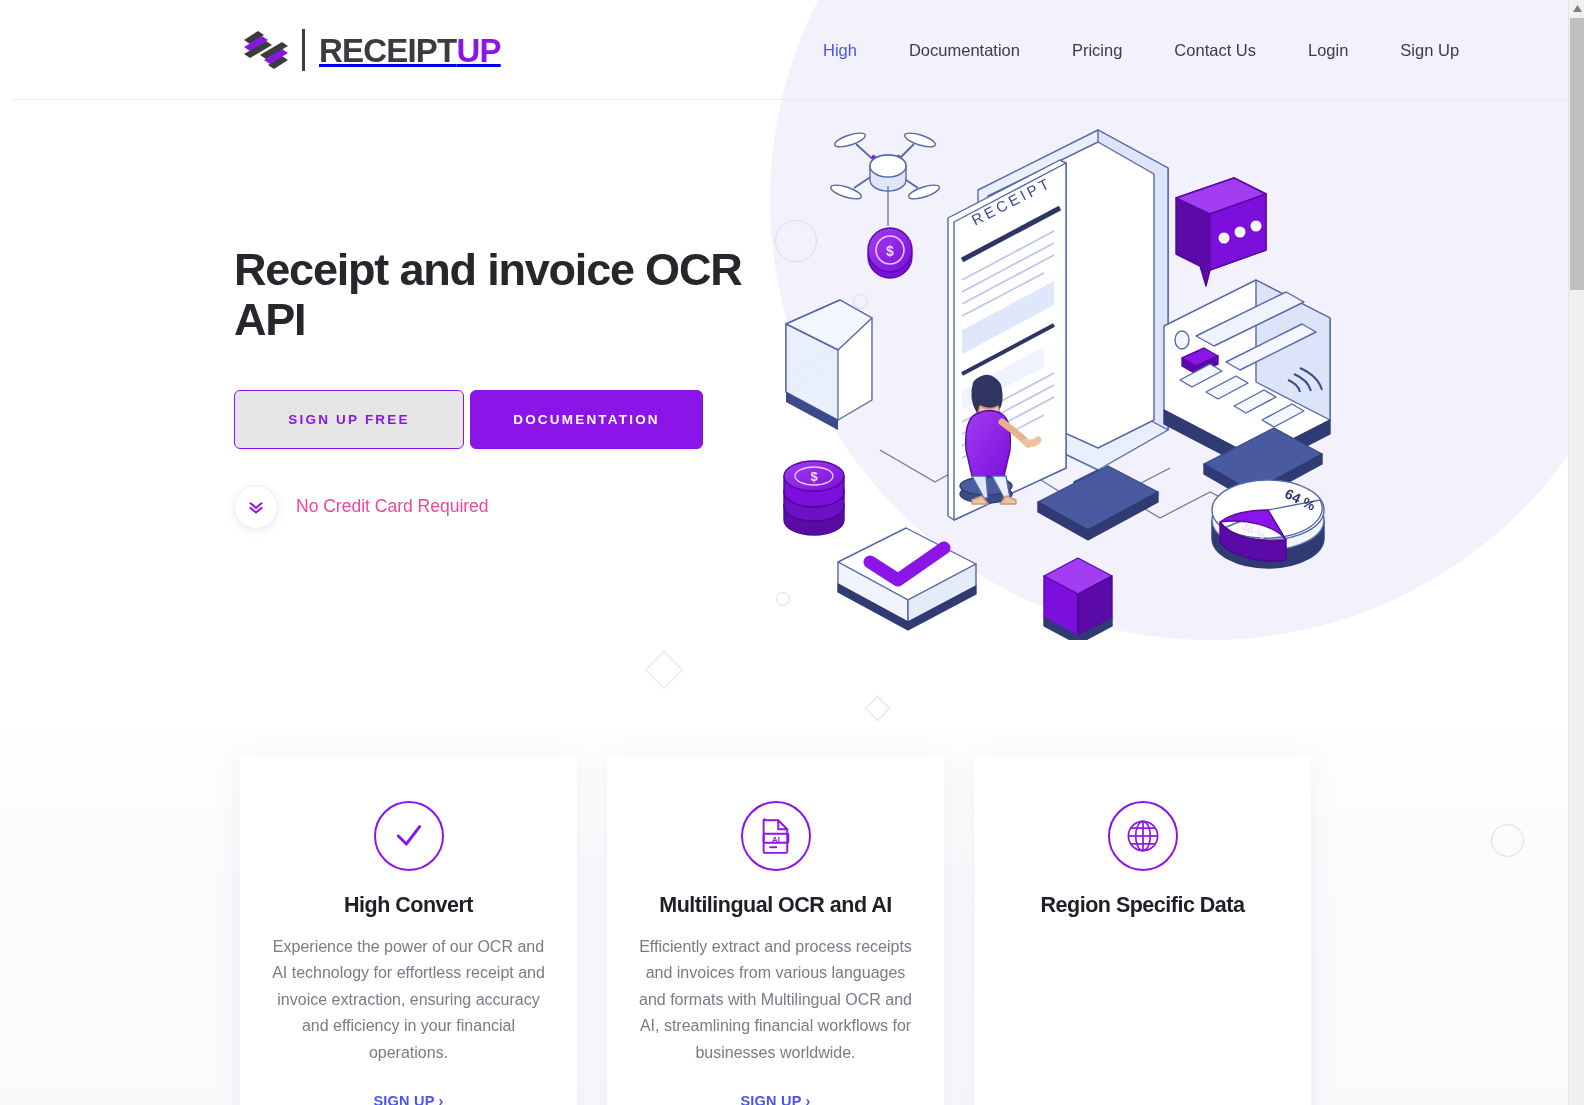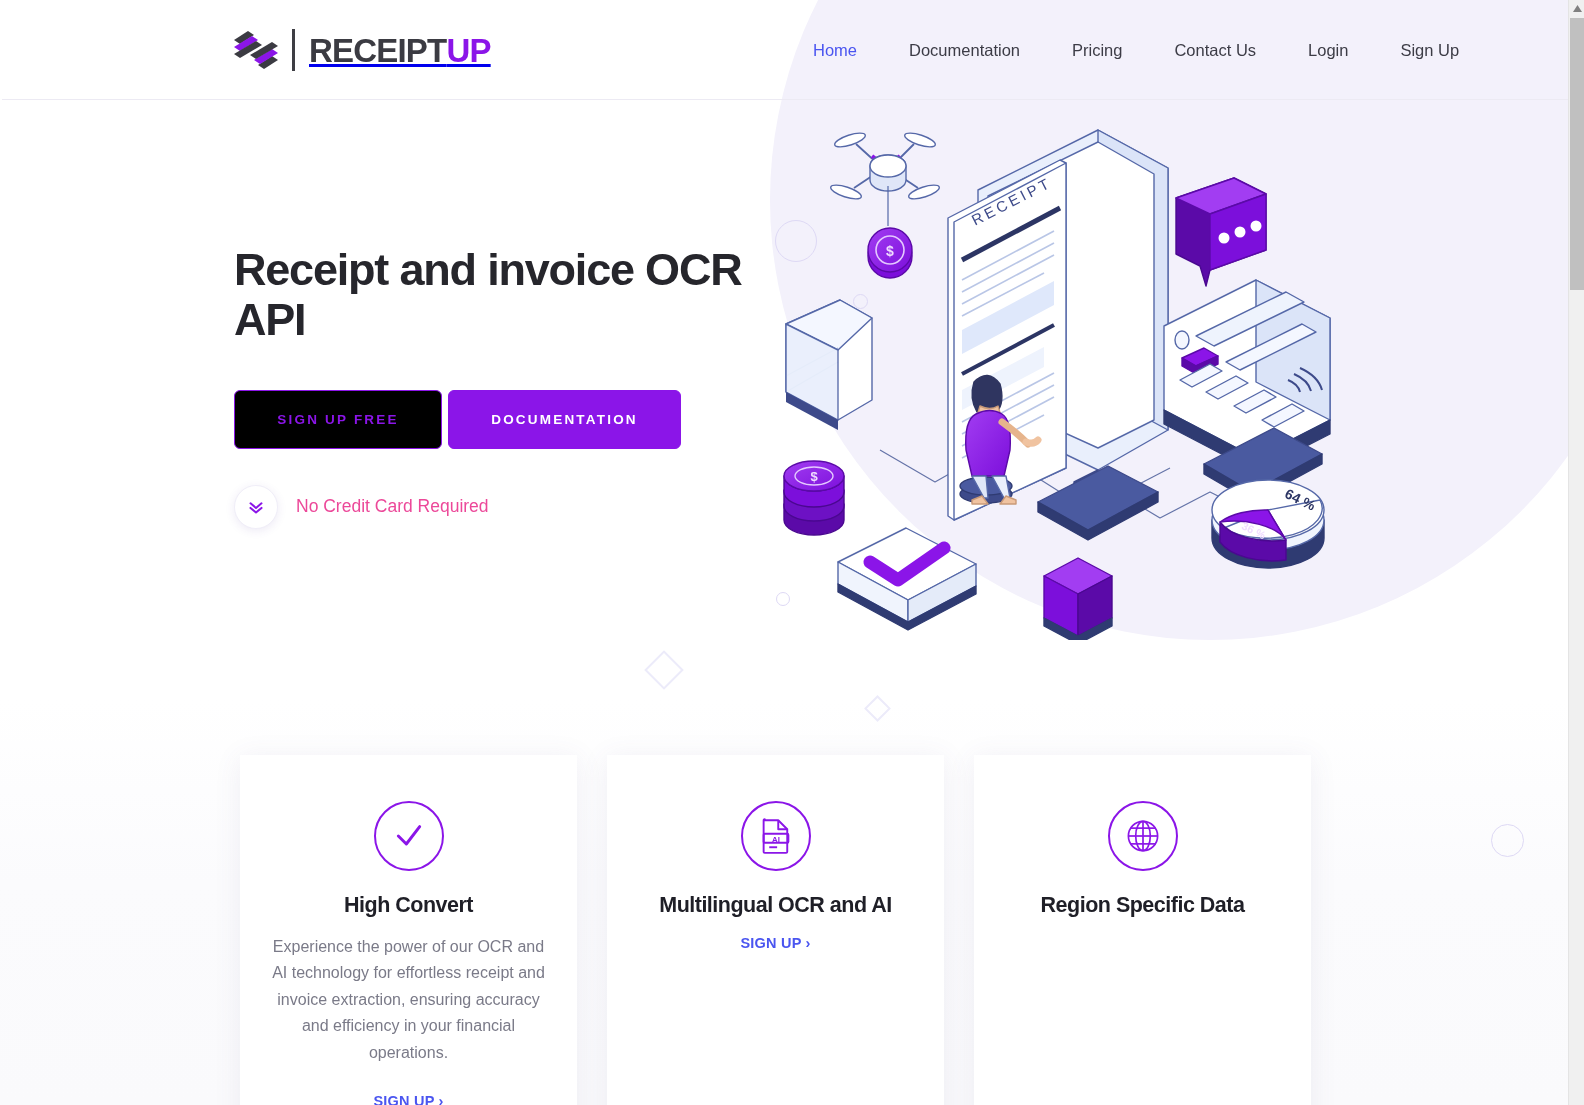--- a/index.html
+++ b/index.html
@@ -56,21 +56,21 @@
   .deco-diamond {
     position: absolute;
     border: 2px solid #ecebfa;
     transform: rotate(45deg);
     z-index: 1;
   }
 
   
   header.site-header {
     position: absolute;
-    top: 0; left: 2px;
+    top: 0; left: 12px;
     width: 1568px;
     height: 100px;
     border-bottom: 1px solid #eceaf3;
     z-index: 10;
     display: flex;
     align-items: center;
   }
 
   .logo-wrap {
     position: absolute;
@@ -157,22 +157,22 @@
     font-weight: 700;
     letter-spacing: 2.2px;
     display: flex;
     align-items: center;
     justify-content: center;
     cursor: pointer;
     text-decoration: none;
     height: 59px;
   }
   .btn-outline {
-    width: 208px;
-    background: #000000;
+    width: 230px;
+    background: #e5e5e5;
     border: 1.5px solid #8b15e8;
     color: #8b15e8;
   }
   .btn-solid {
     width: 233px;
     background: #8b15e8;
     border: 1.5px solid #8b15e8;
     color: #ffffff;
   }
 
@@ -314,21 +314,21 @@
               <polygon points="-22,4 0,-9 6,-5 -16,8" fill="#3b3b42"></polygon>
             </g>
           </g>
         </svg>
       </span>
       <span class="logo-divider"></span>
       <span class="logo-text"><span class="t-dark">RECEIPT</span><span class="t-purple">UP</span></span>
     </a>
 
     <nav class="main-nav">
-      <a href="#" class="active">Home</a>
+      <a href="#" class="active">High</a>
       <a href="#">Documentation</a>
       <a href="#">Pricing</a>
       <a href="#">Contact Us</a>
       <a href="#">Login</a>
       <a href="#">Sign Up</a>
     </nav>
   </header>
 
   <section class="hero">
 
@@ -531,20 +531,21 @@
       <div class="card-icon">
         <svg width="32" height="36" viewBox="0 0 28 32" fill="none" stroke="#8b15e8" stroke-width="1.7" stroke-linejoin="round">
           <path d="M4 2 h12 l8 8 v20 a1 1 0 0 1 -1 1 h-19 a1 1 0 0 1 -1 -1 v-28 a1 1 0 0 1 1 -1 z"></path>
           <polyline points="16,2 16,10 24,10"></polyline>
           <rect x="3" y="14" width="22" height="8" rx="1"></rect>
           <line x1="8" y1="26" x2="15" y2="26"></line>
           <text x="14" y="21" font-family="Liberation Sans, sans-serif" font-size="7" font-weight="700" fill="#8b15e8" stroke="none" text-anchor="middle">AI</text>
         </svg>
       </div>
       <div class="card-title">Multilingual OCR and AI</div>
+      <div class="card-body">Efficiently extract and process receipts and invoices from various languages and formats with Multilingual OCR and AI, streamlining financial workflows for businesses worldwide.</div>
       <a href="#" class="card-link">SIGN UP ›</a>
     </div>
 
     <div class="card">
       <div class="card-icon">
         <svg width="36" height="36" viewBox="0 0 32 32" fill="none" stroke="#8b15e8" stroke-width="1.5">
           <circle cx="16" cy="16" r="13"></circle>
           <ellipse cx="16" cy="16" rx="6.5" ry="13"></ellipse>
           <line x1="3" y1="16" x2="29" y2="16"></line>
           <line x1="5.2" y1="9" x2="26.8" y2="9"></line>

